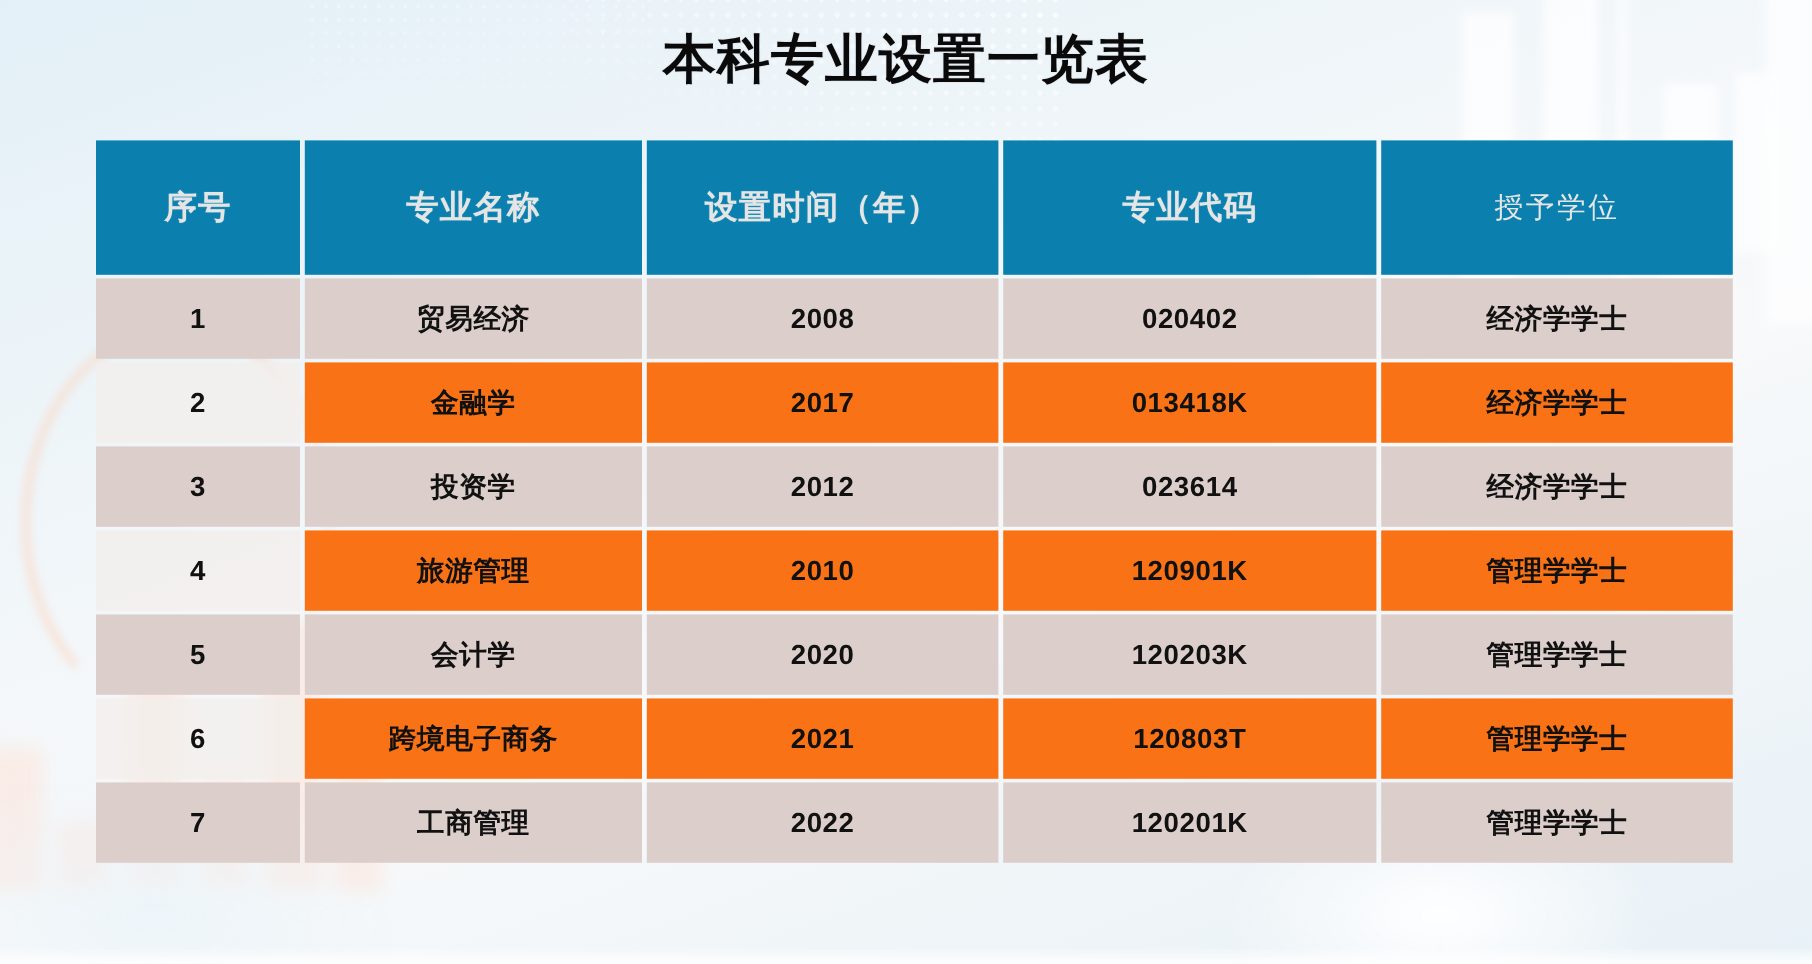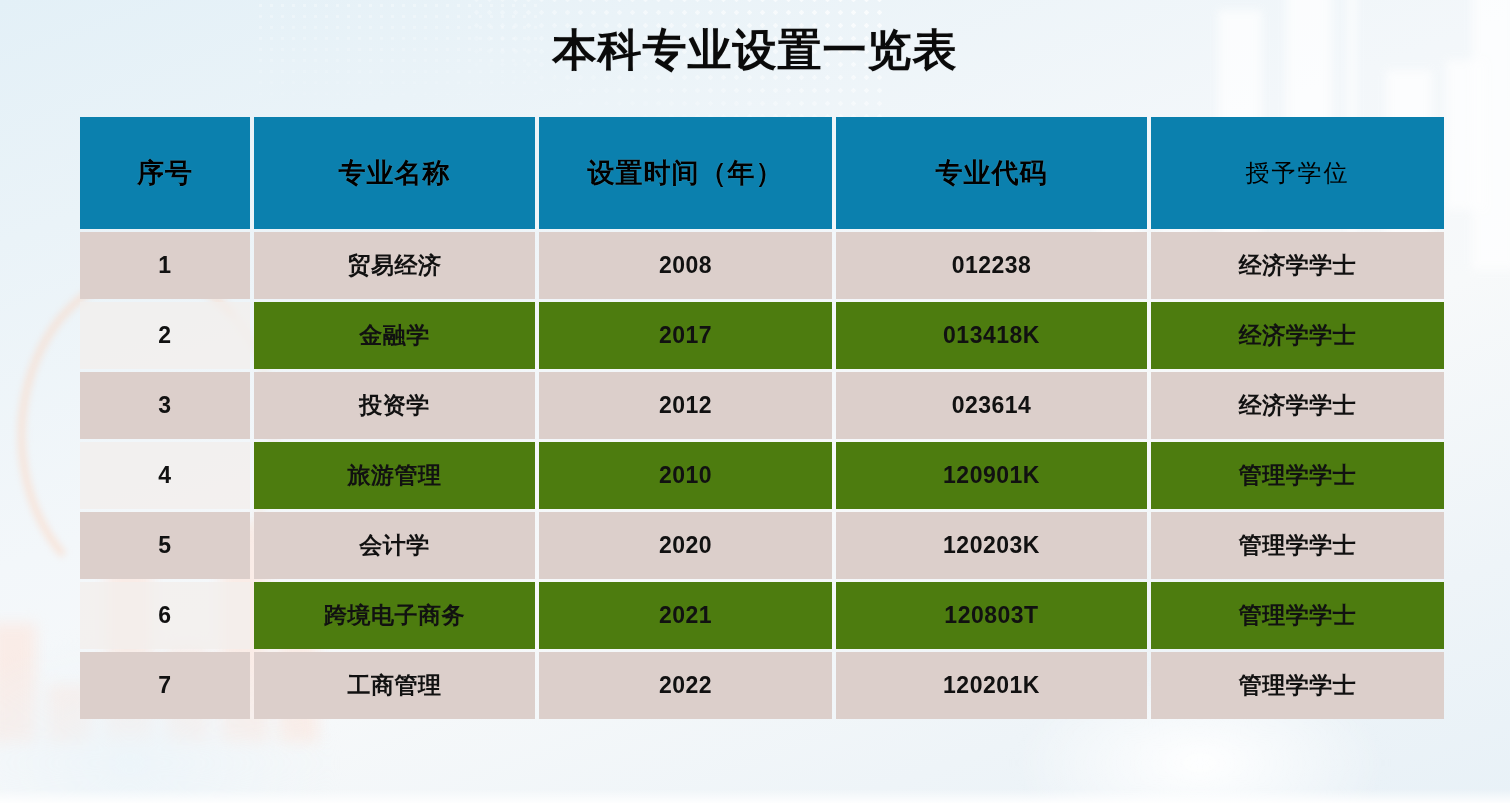--- a/index.html
+++ b/index.html
@@ -163,21 +163,21 @@
   }
 
   #majors-table col.c-index  { width: 170px; }
   #majors-table col.c-name   { width: 281px; }
   #majors-table col.c-year   { width: 293px; }
   #majors-table col.c-code   { width: 311px; }
   #majors-table col.c-degree { width: 293px; }
 
   #majors-table th {
     background: #0b80ae;
-    color: #000000;
+    color: #e5e5e5;
     height: 112px;
     font-size: 27px;
     font-weight: 700;
     letter-spacing: 1px;
     text-align: center;
     vertical-align: middle;
     text-shadow: 0 0 1px rgba(255,255,255,.35);
   }
   #majors-table th.degree-head {
     font-family: "Liberation Serif", "DejaVu Serif", serif;
@@ -191,21 +191,21 @@
     height: 67px;
     font-size: 23px;
     font-weight: 700;
     color: #111111;
     text-align: center;
     vertical-align: middle;
     letter-spacing: .5px;
   }
 
   tr.row-dark td  { background: #dccfcb; }
-  tr.row-light td { background: #4d7c0f; }
+  tr.row-light td { background: #f97316; }
   tr.row-light td.translucent { background: rgba(242,238,236,.78); }
 </style>
 </head>
 <body>
 
 <div id="bg-layer">
   <div class="bg-base"></div>
 
   <div class="bars-tr">
     <i style="left:6px;   width:44px;  height:96px;"></i>
@@ -256,21 +256,21 @@
         <th>设置时间（年）</th>
         <th>专业代码</th>
         <th class="degree-head">授予学位</th>
       </tr>
     </thead>
     <tbody>
       <tr class="row-dark">
         <td>1</td>
         <td>贸易经济</td>
         <td>2008</td>
-        <td>012238</td>
+        <td>020402</td>
         <td>经济学学士</td>
       </tr>
       <tr class="row-light">
         <td class="translucent">2</td>
         <td>金融学</td>
         <td>2017</td>
         <td>013418K</td>
         <td>经济学学士</td>
       </tr>
       <tr class="row-dark">

